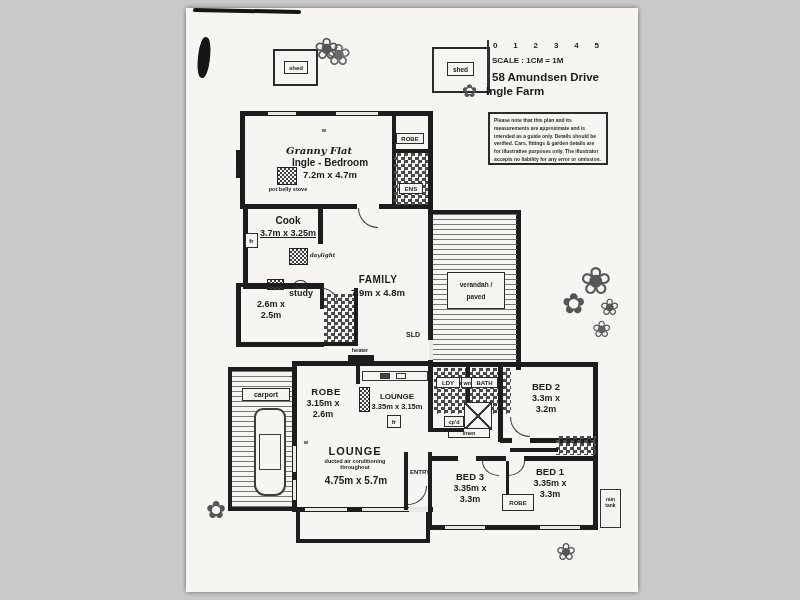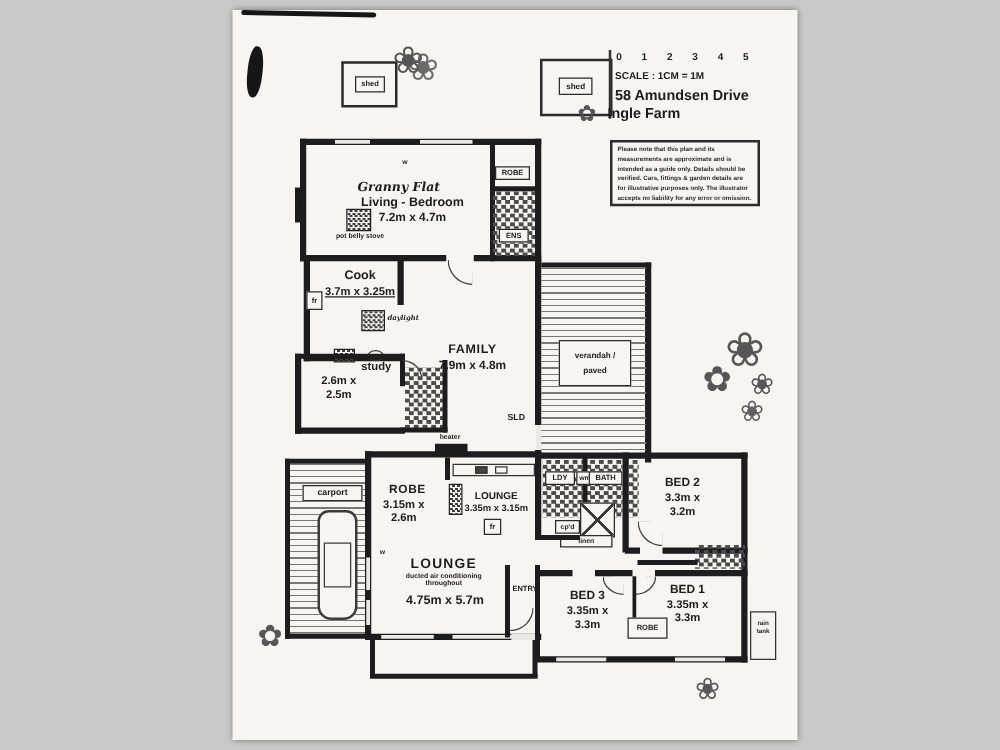--- a/index.html
+++ b/index.html
@@ -75,21 +75,21 @@
   <div class="wall" style="left:240px;top:111px;width:5px;height:98px;"></div>
   <div class="wall" style="left:236px;top:150px;width:4px;height:28px;"></div>
   <div class="wall" style="left:240px;top:204px;width:117px;height:5px;"></div>
   <div class="wall" style="left:379px;top:204px;width:54px;height:5px;"></div>
   <div class="wall" style="left:428px;top:111px;width:5px;height:98px;"></div>
   <div class="wall" style="left:392px;top:116px;width:4px;height:93px;"></div>
   <div class="wall" style="left:392px;top:149px;width:40px;height:4px;"></div>
   <div class="arc arc-bl" style="left:358px;top:208px;width:20px;height:20px;"></div>
 
   <div class="lbl serif-it" style="left:279px;top:145px;width:80px;font-size:10px;">Granny Flat</div>
-  <div class="lbl" style="left:282px;top:157px;width:96px;font-size:10px;">Living - Bedroom</div>
+  <div class="lbl" style="left:282px;top:157px;width:96px;font-size:10px;">Ingle - Bedroom</div>
   <div class="lbl" style="left:290px;top:169px;width:80px;font-size:9.5px;">7.2m x 4.7m</div>
   <div class="lbl" style="left:318px;top:127px;width:12px;font-size:5.5px;">w</div>
   <div class="lbl" style="left:224px;top:158px;width:30px;font-size:5px;transform:rotate(90deg);">chimney</div>
 
   <div class="labelbox" style="left:396px;top:133px;width:28px;height:11px;font-size:6px;">ROBE</div>
   <div class="abs checker" style="left:394px;top:153px;width:34px;height:52px;"></div>
   <div class="labelbox" style="left:399px;top:183px;width:24px;height:11px;font-size:6px;">ENS</div>
 
   <div class="abs checker-sm" style="left:277px;top:167px;width:20px;height:18px;border:1px solid #222;"></div>
   <div class="lbl" style="left:258px;top:186px;width:60px;font-size:5.5px;">pot belly stove</div>

